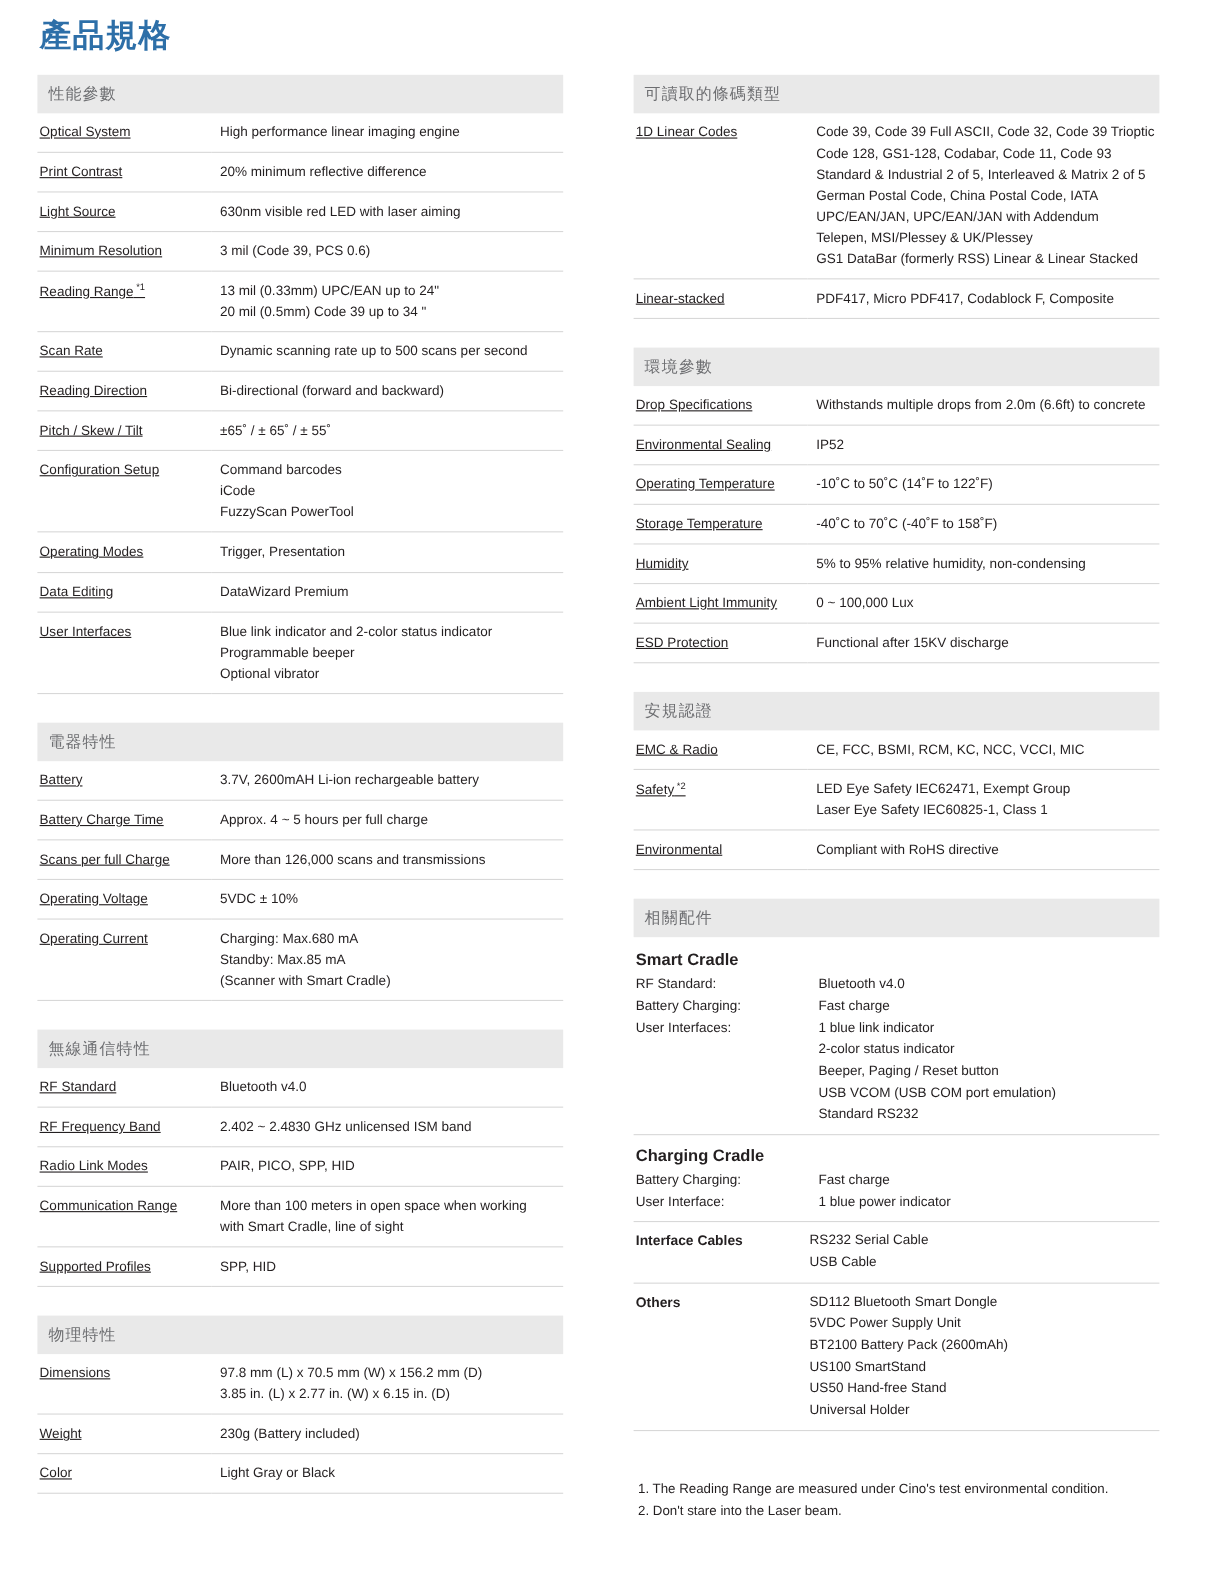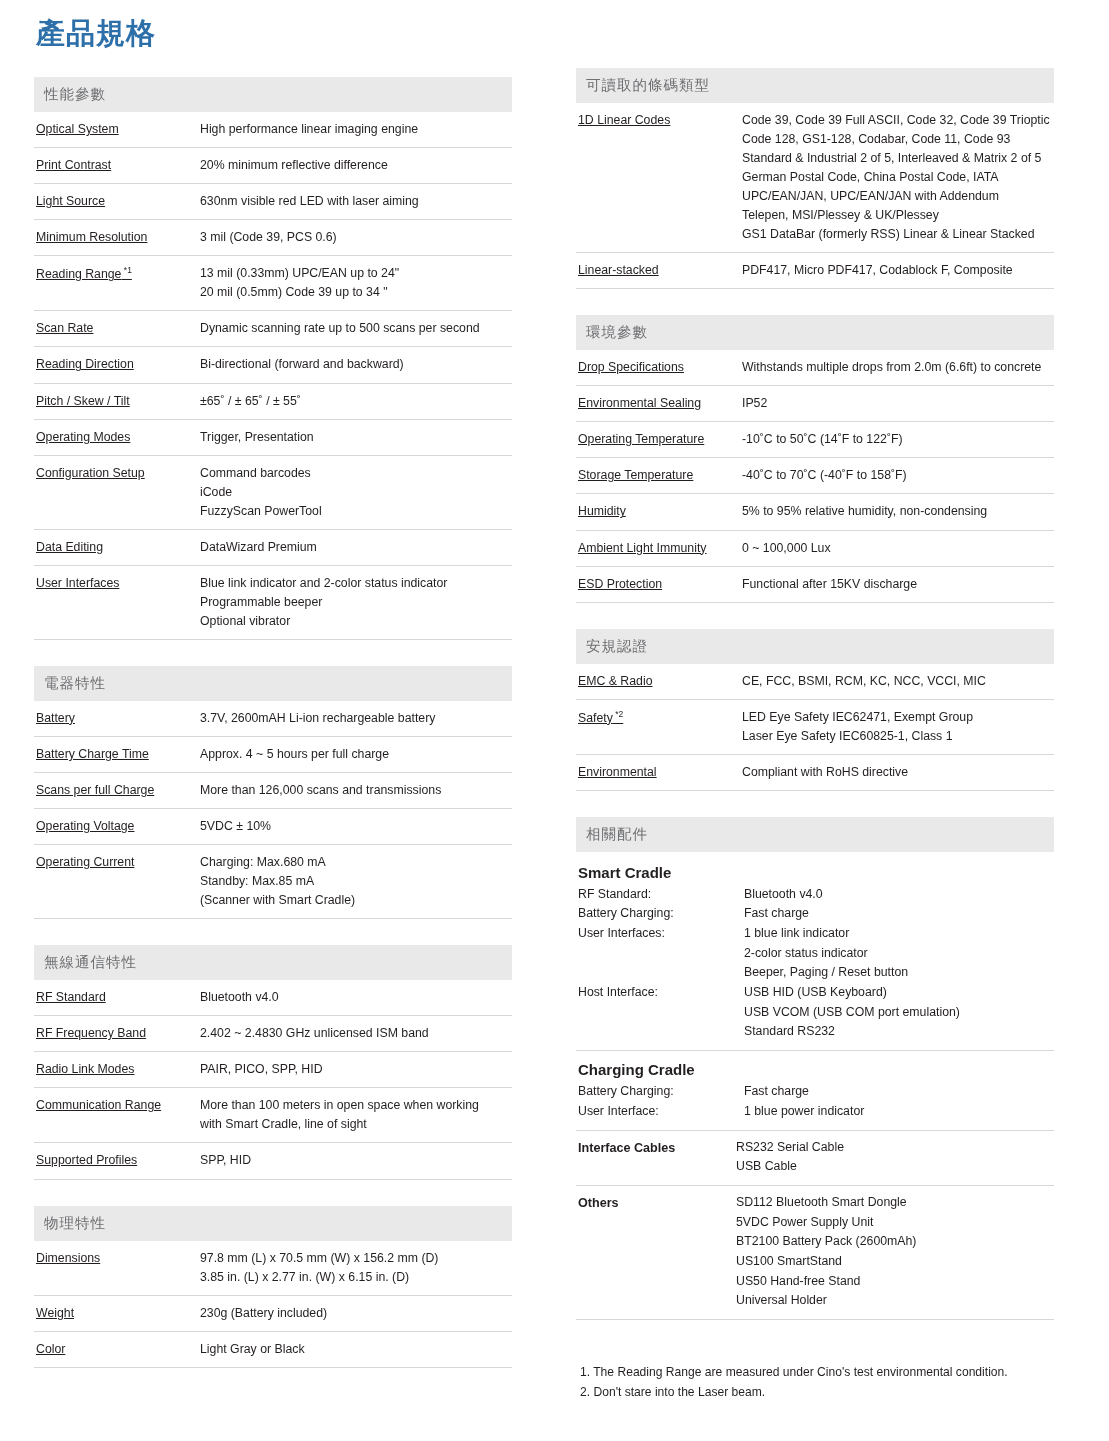--- a/index.html
+++ b/index.html
@@ -167,26 +167,26 @@
               </tr>
               <tr>
                 <td class="label">Reading Direction</td>
                 <td class="value">Bi-directional (forward and backward)</td>
               </tr>
               <tr>
                 <td class="label">Pitch / Skew / Tilt</td>
                 <td class="value">±65˚ / ± 65˚ / ± 55˚</td>
               </tr>
               <tr>
+                <td class="label">Configuration Setup</td>
+                <td class="value">Command barcodes<br>iCode<br>FuzzyScan PowerTool</td>
+              </tr>
+              <tr>
                 <td class="label">Operating Modes</td>
                 <td class="value">Trigger, Presentation</td>
-              </tr>
-              <tr>
-                <td class="label">Configuration Setup</td>
-                <td class="value">Command barcodes<br>iCode<br>FuzzyScan PowerTool</td>
               </tr>
               <tr>
                 <td class="label">Data Editing</td>
                 <td class="value">DataWizard Premium</td>
               </tr>
               <tr>
                 <td class="label">User Interfaces</td>
                 <td class="value">Blue link indicator and 2-color status indicator<br>Programmable beeper<br>Optional vibrator</td>
               </tr>
             </tbody>
@@ -363,24 +363,20 @@
                   <div class="k">User Interfaces:</div>
                   <div class="v">1 blue link indicator</div>
                 </div>
                 <div class="acc-row">
                   <div class="k"></div>
                   <div class="v">2-color status indicator</div>
                 </div>
                 <div class="acc-row">
                   <div class="k"></div>
                   <div class="v">Beeper, Paging / Reset button</div>
-                </div>
-                <div class="acc-row">
-                  <div class="k">Host Interface:</div>
-                  <div class="v">USB HID (USB Keyboard)</div>
                 </div>
                 <div class="acc-row">
                   <div class="k"></div>
                   <div class="v">USB VCOM (USB COM port emulation)</div>
                 </div>
                 <div class="acc-row">
                   <div class="k"></div>
                   <div class="v">Standard RS232</div>
                 </div>
               </div>

